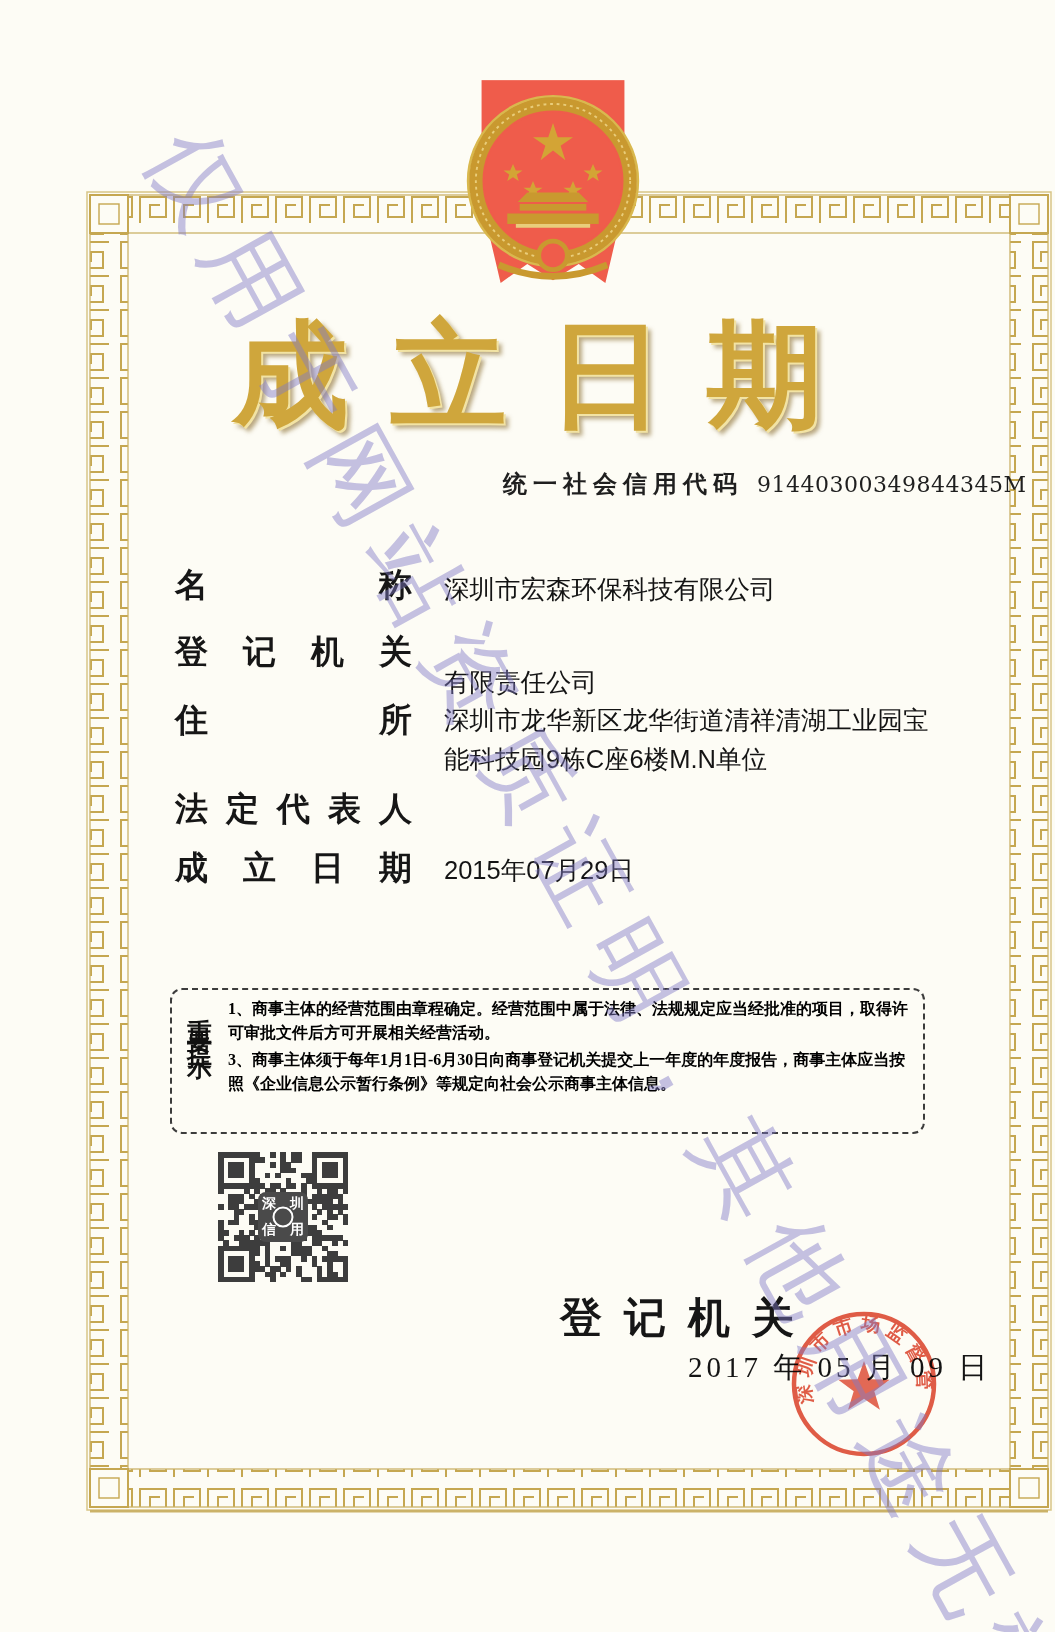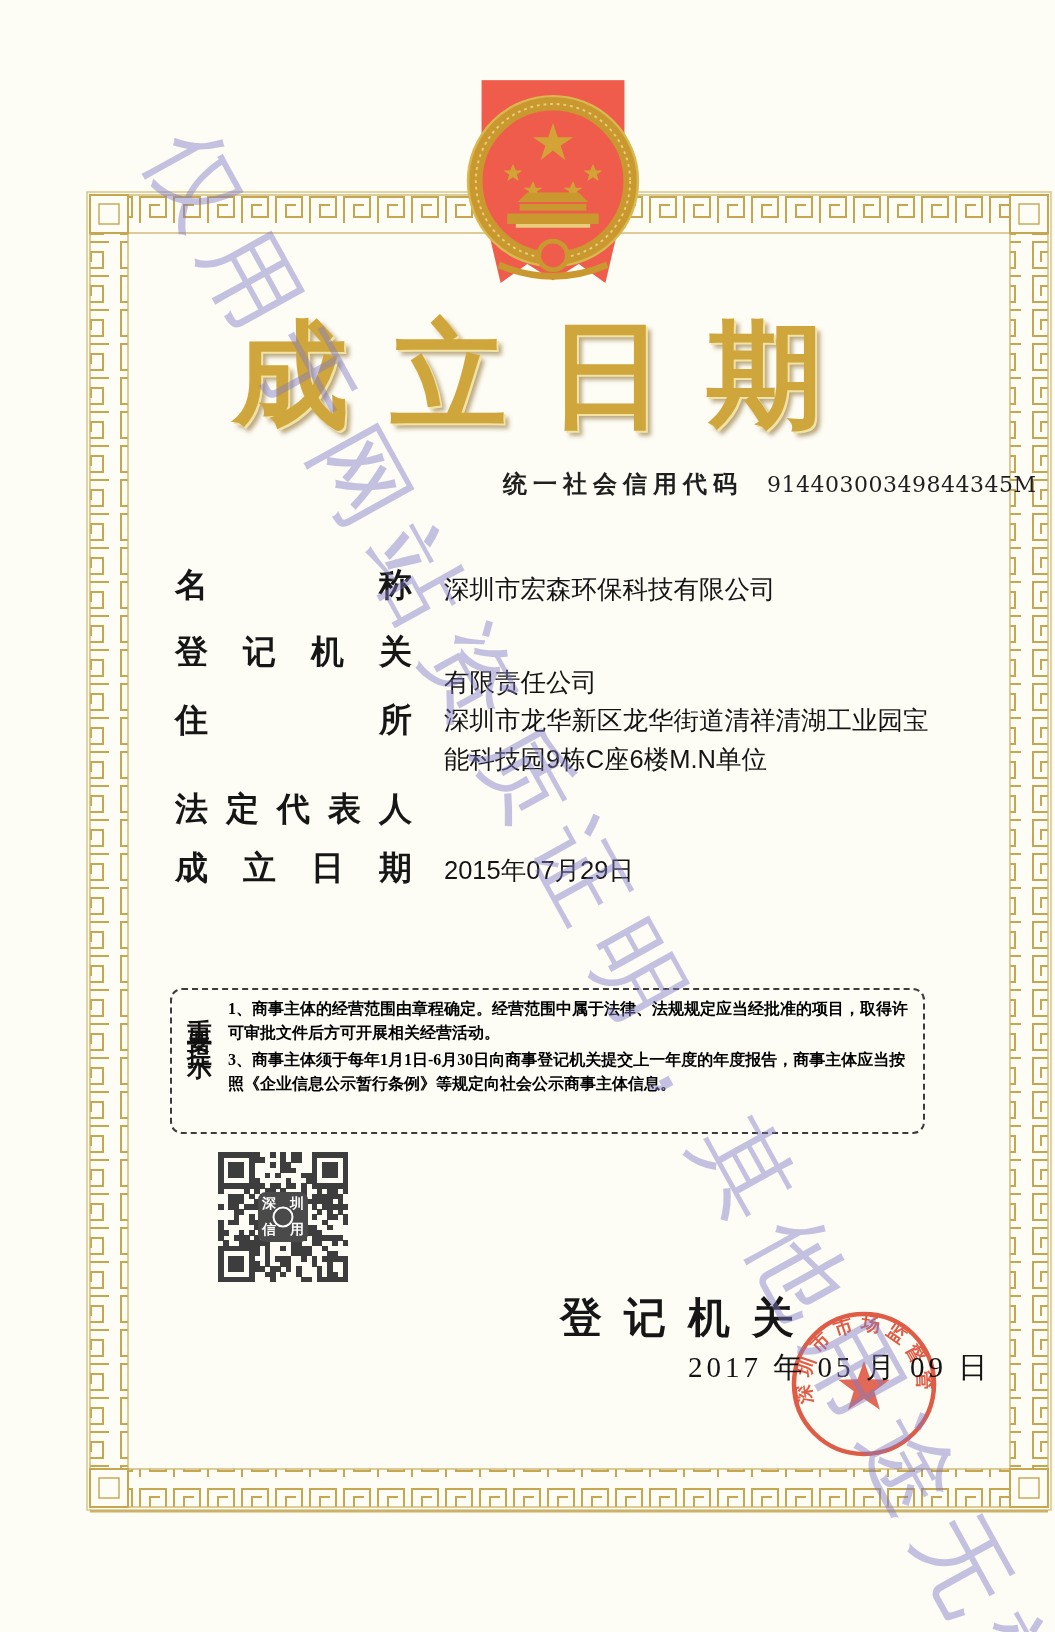--- a/index.html
+++ b/index.html
@@ -23,21 +23,21 @@
   .title{
     position:absolute;left:0;top:298px;width:100%;text-align:center;z-index:3;
     font-size:116px;font-weight:700;letter-spacing:42px;text-indent:42px;
     color:#cfa63c;
     text-shadow:2px 2px 0 #f2e3a4, 5px 5px 4px rgba(118,84,12,.5);
     font-family:"Liberation Sans",sans-serif;
   }
   
   .credit{position:absolute;left:503px;top:468px;z-index:3;white-space:nowrap;}
   .credit .lab{font-size:24px;font-weight:600;letter-spacing:6px;}
-  .credit .val{font-size:22px;letter-spacing:.5px;margin-left:24px;font-family:"DejaVu Serif",serif;}
+  .credit .val{font-size:22px;letter-spacing:.5px;margin-left:14px;font-family:"DejaVu Serif",serif;}
   
   .flabel{
     position:absolute;left:175px;width:237px;z-index:3;
     font-size:33px;font-weight:700;color:#161616;
     font-family:"Liberation Sans",sans-serif;
     text-align:justify;text-align-last:justify;
   }
   .fvalue{
     position:absolute;left:415px;z-index:3;font-size:25.5px;color:#141414;
     font-family:Liberation Sans, sans-serif;line-height:39px;margin-left:29px;

